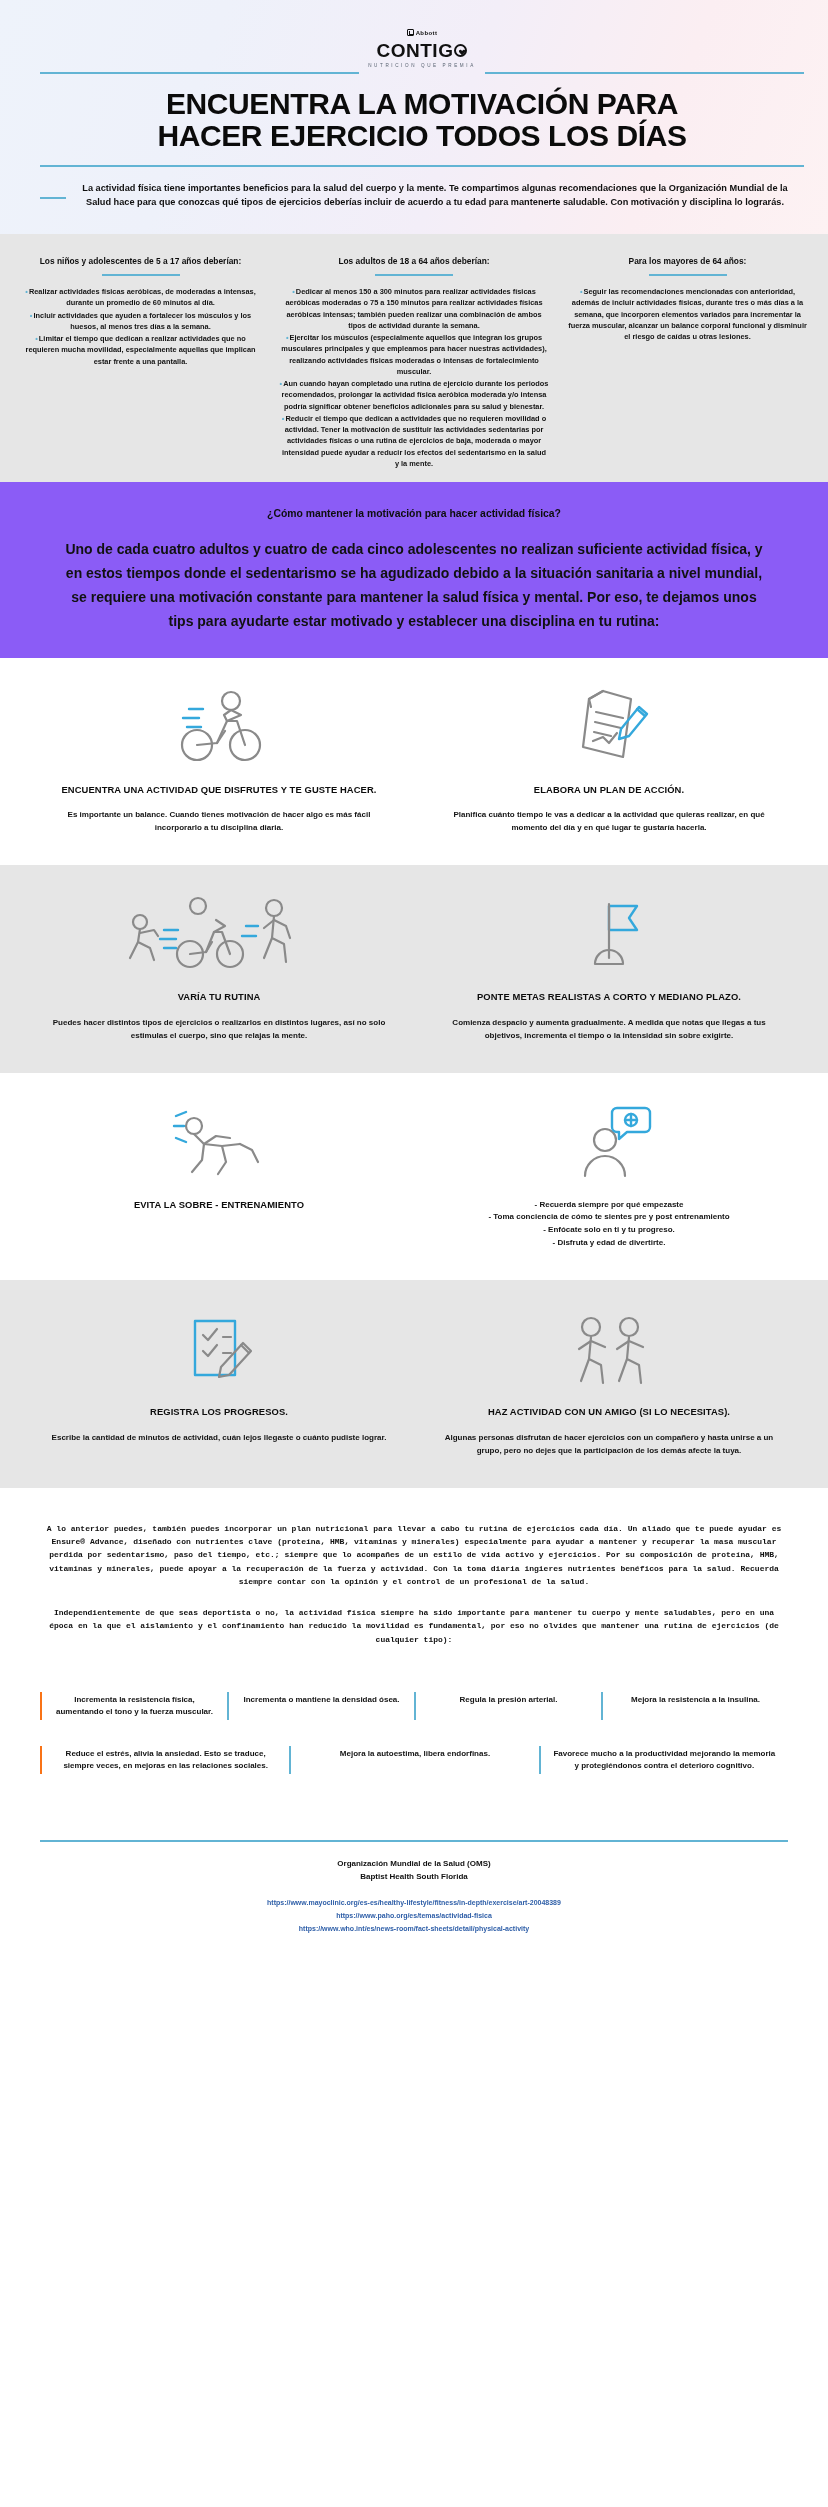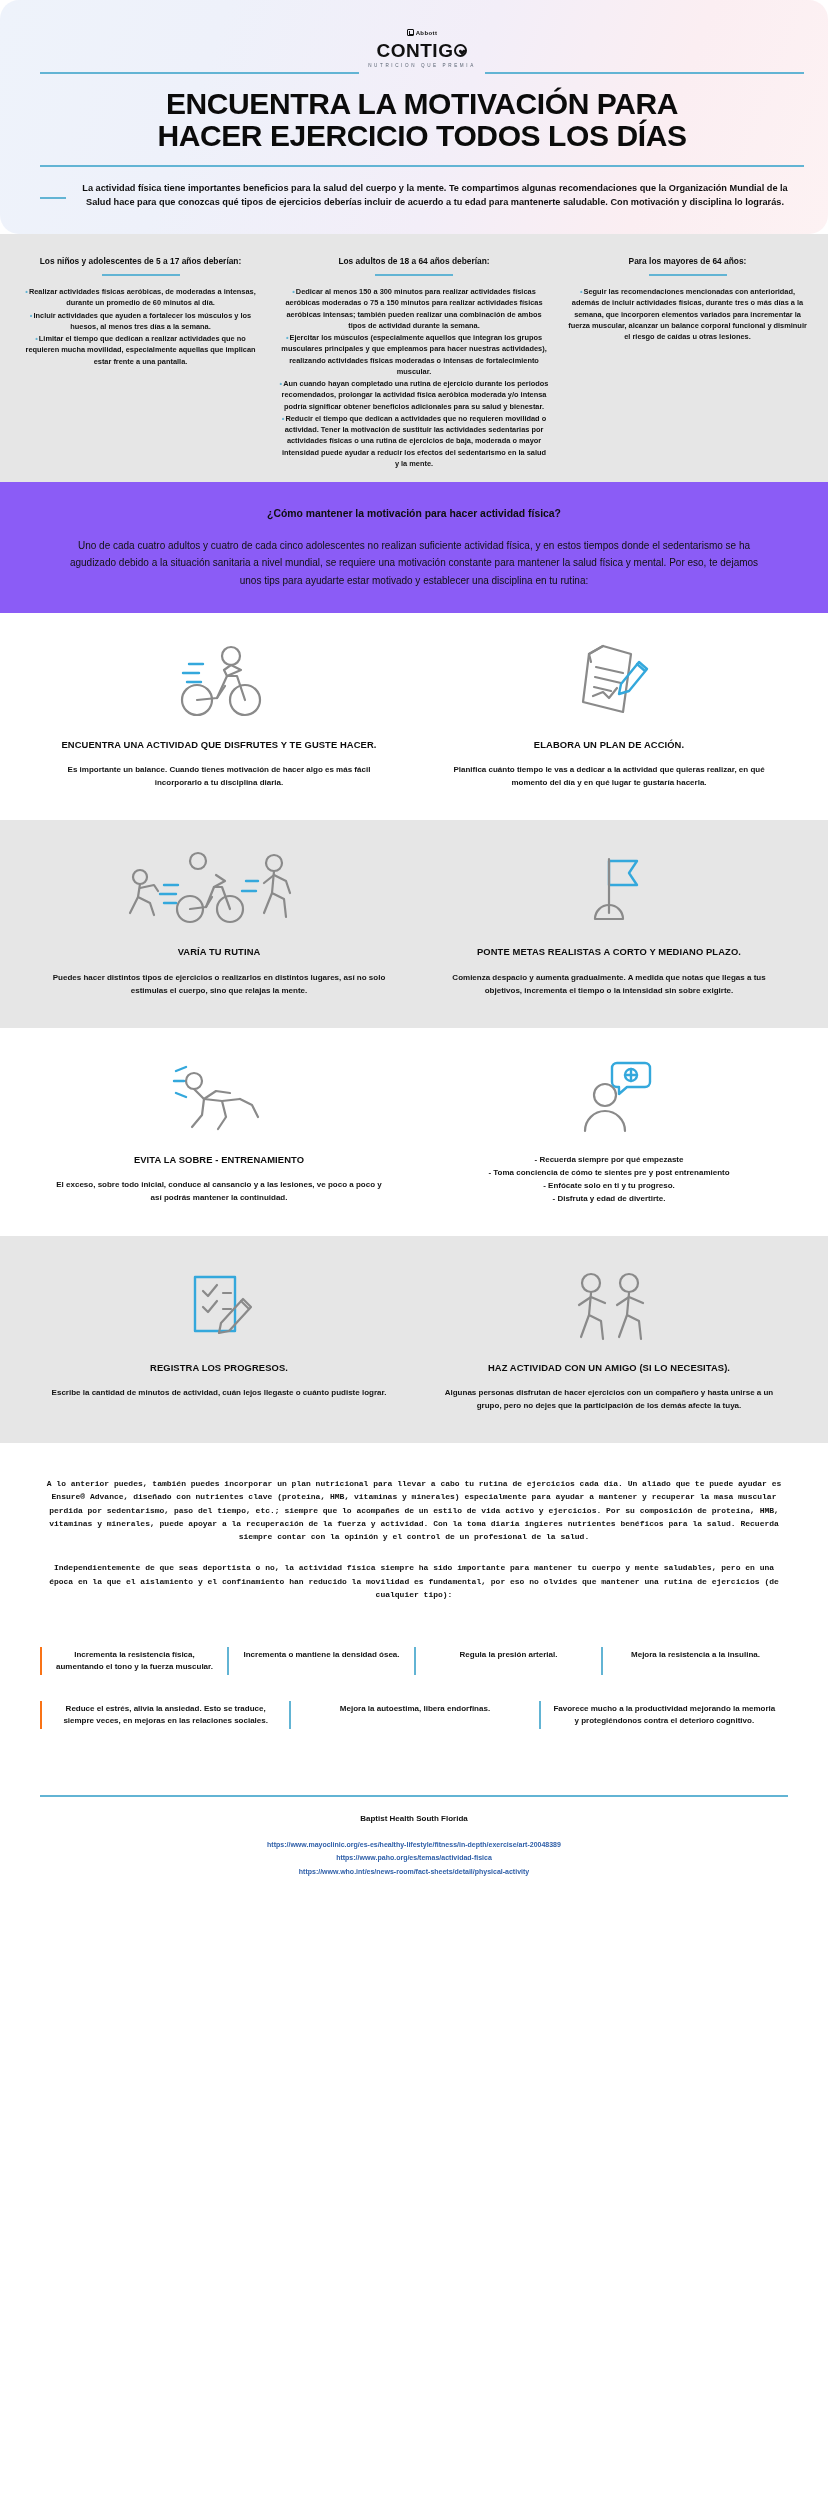--- a/index.html
+++ b/index.html
@@ -9,21 +9,20 @@
     background: #ffffff;
     color: #1a1a1a;
     -webkit-font-smoothing: antialiased;
   }
   .page { width: 828px; position: relative; overflow: hidden; }
 
   
   .header {
     background: linear-gradient(110deg,#eef3fb 0%, #eef1fa 25%, #f3eef8 55%, #fbeef2 78%, #fdf2f3 100%);
     padding: 22px 24px 18px 40px;
-    border-radius: 19px;
   }
   .brand { text-align: center; margin-bottom: 4px; }
   .brand-abbott {
     font-size: 6px; letter-spacing: .4px; color: #111; font-weight: 700;
     display: inline-flex; align-items: center; gap: 2px;
   }
   .abbott-mark {
     display:inline-block; width:7px; height:7px; border:1px solid #111; border-radius:1px;
     position: relative;
   }
@@ -66,21 +65,21 @@
   .age-col.wide { flex: 1.12; }
   .age-head { font-size: 8.4px; font-weight: 700; color: #0e0e0e; line-height: 1.3; }
   .age-underline { width: 78px; height: 2.5px; background: #62b4d4; margin: 7px auto 10px auto; }
   .age-body { font-size: 7.4px; font-weight: 600; line-height: 1.52; color: #141414; }
   .age-body li { list-style: none; margin-bottom: 1px; }
   .age-body li:before { content: "•"; color: #62b4d4; font-weight: 900; margin-right: 1px; }
 
   
   .motiv { background: #8b5cf6; padding: 26px 58px 24px 58px; text-align: center; }
   .motiv h2 { font-size: 10.4px; font-weight: 700; color: #0e0e0e; margin-bottom: 18px; }
-  .motiv p { font-size: 10px; font-weight: 400; line-height: 1.72; color: #111; }
+  .motiv p { font-size: 14px; font-weight: 700; line-height: 1.72; color: #111; }
 
   
   .tips-row { display: flex; padding: 26px 24px 30px 24px; }
   .tips-row.shaded { background: #e6e6e6; }
   .tip { flex: 1; text-align: center; padding: 0 26px; }
   .tip-icon { height: 86px; display: flex; align-items: center; justify-content: center; margin-bottom: 14px; }
   .tip-title { font-size: 9.4px; font-weight: 800; letter-spacing: .1px; line-height: 1.34; color: #0d0d0d; margin-bottom: 13px; }
   .tip-sub { font-size: 8px; font-weight: 700; line-height: 1.62; color: #141414; }
   .tip-list { font-size: 8px; font-weight: 700; line-height: 1.62; color: #141414; list-style: none; }
   .tip-list li:before { content: "- "; }
@@ -263,21 +262,20 @@
           <circle class="ln" cx="30" cy="26" r="8"></circle>
           <path class="ln" d="M30 34 L40 44 L58 46 L76 44"></path>
           <path class="ln" d="M40 44 L38 60 L28 72"></path>
           <path class="ln" d="M58 46 L62 62 L54 74"></path>
           <path class="ln" d="M76 44 L88 50 L94 62"></path>
           <path class="lnb" d="M12 16 L22 12 M10 26 L20 26 M12 38 L22 42"></path>
           <path class="ln" d="M40 44 L52 36 L66 38"></path>
         </svg>
       </div>
       <div class="tip-title">EVITA LA SOBRE - ENTRENAMIENTO</div>
-      <div class="tip-sub">El exceso, sobre todo inicial, conduce al cansancio y a las lesiones, ve poco a poco y así podrás mantener la continuidad.</div>
     </div>
 
     <div class="tip">
       <div class="tip-icon">
         <svg width="96" height="84" viewBox="0 0 96 84">
           <circle class="ln" cx="44" cy="40" r="11"></circle>
           <path class="ln" d="M24 76 a20 20 0 0 1 40 0"></path>
           <path class="lnb" d="M56 8 h28 a5 5 0 0 1 5 5 v14 a5 5 0 0 1 -5 5 h-18 l-8 7 v-7 h-2 a5 5 0 0 1 -5 -5 v-14 a5 5 0 0 1 5 -5 Z"></path>
           <path class="lnb" d="M64 20 a6 6 0 0 1 12 0 a6 6 0 0 1 -12 0"></path>
           <path class="lnb" d="M70 14 v12 M64 20 h12"></path>
@@ -339,20 +337,21 @@
     <div class="ben-row">
       <div class="ben-cell">Reduce el estrés, alivia la ansiedad. Esto se traduce, siempre veces, en mejoras en las relaciones sociales.</div>
       <div class="ben-cell">Mejora la autoestima, libera endorfinas.</div>
       <div class="ben-cell">Favorece mucho a la productividad mejorando la memoria y protegiéndonos contra el deterioro cognitivo.</div>
     </div>
   </div>
 
   <div class="footer">
     <div class="footer-rule"></div>
     <div class="footer-org">
+      <div>Organización Mundial de la Salud (OMS)</div>
       <div>Baptist Health South Florida</div>
     </div>
     <div class="footer-links">
       <div>https://www.mayoclinic.org/es-es/healthy-lifestyle/fitness/in-depth/exercise/art-20048389</div>
       <div>https://www.paho.org/es/temas/actividad-fisica</div>
       <div>https://www.who.int/es/news-room/fact-sheets/detail/physical-activity</div>
     </div>
   </div>
 
 </div>

